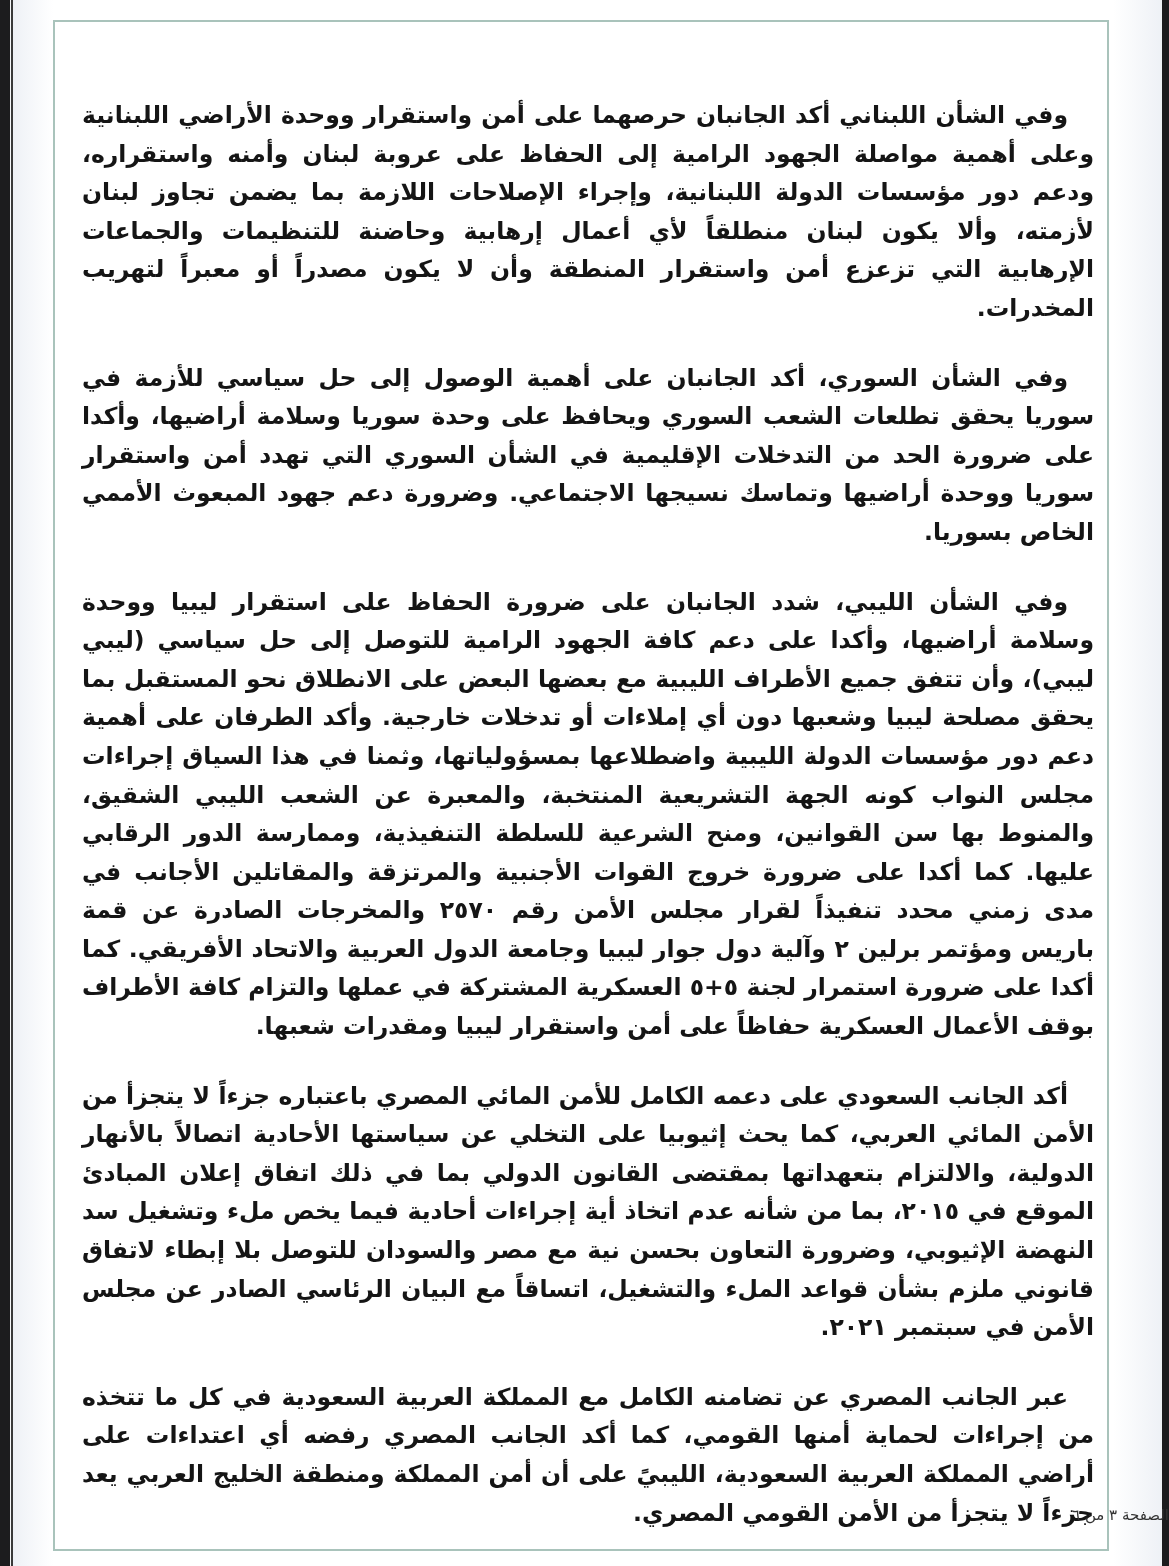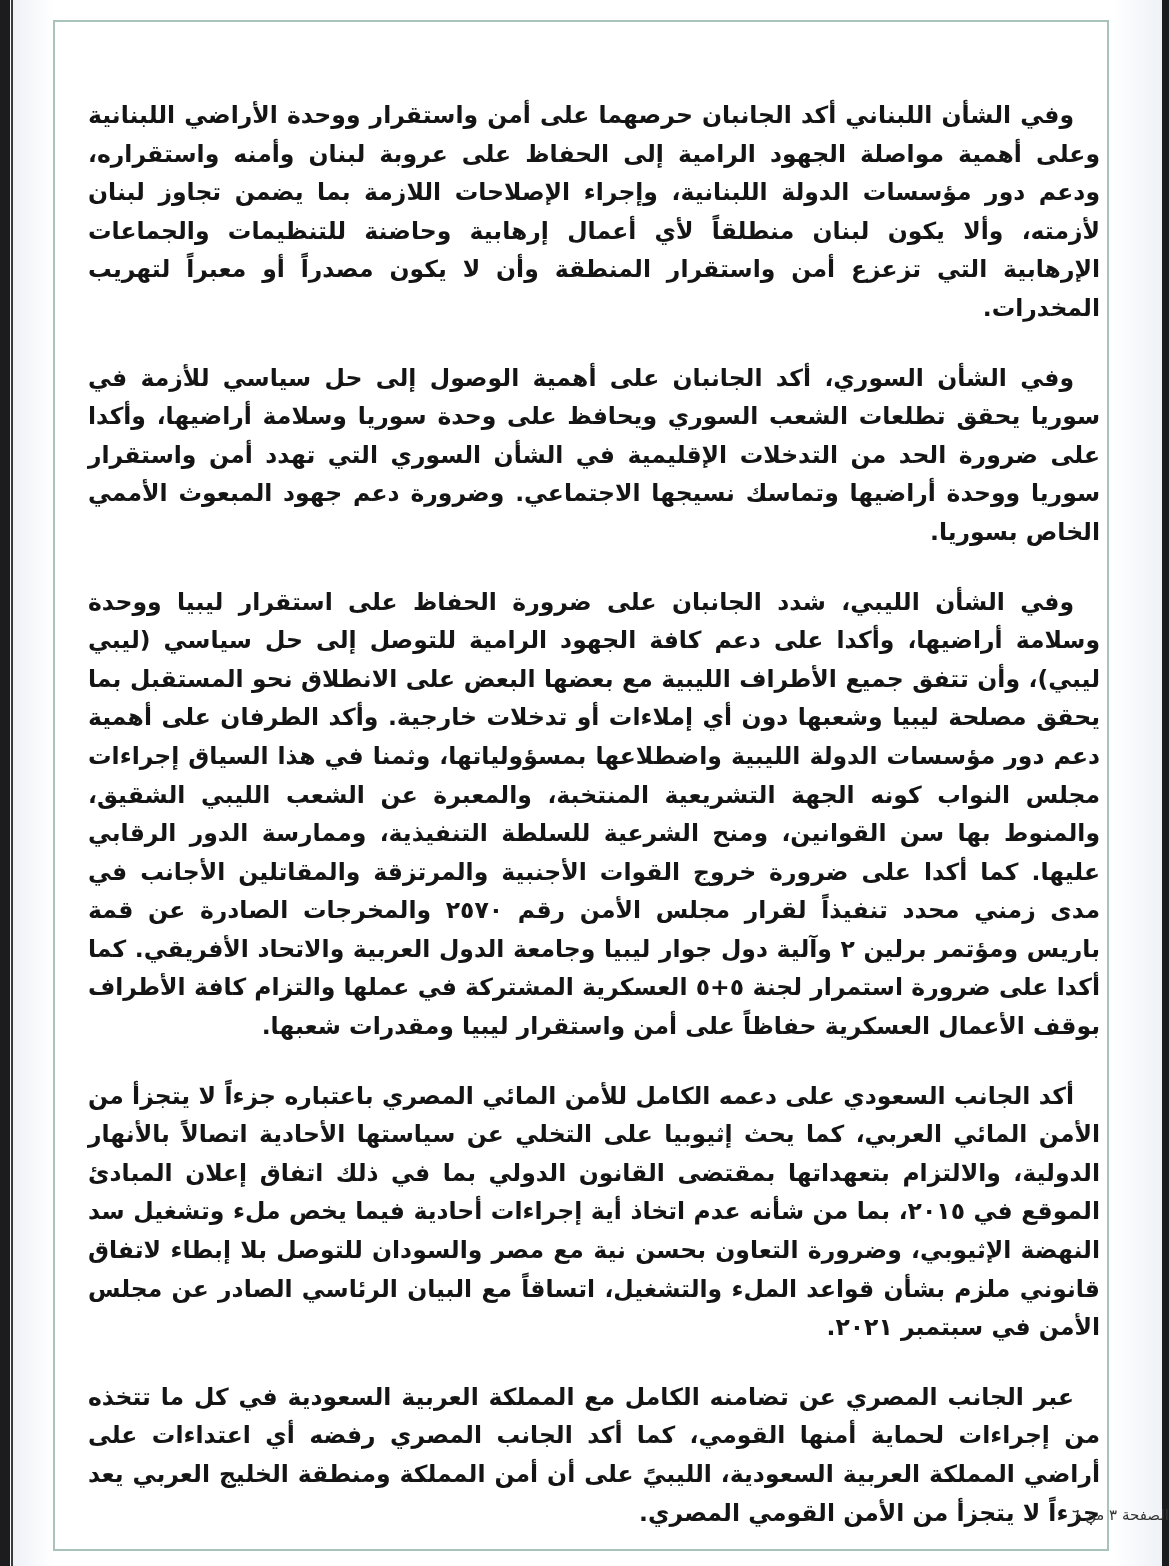--- a/index.html
+++ b/index.html
@@ -13,21 +13,21 @@
   .right-edge { position: absolute; right: 0; top: 0; width: 7px; height: 1566px; background: #1c1c1e; }
   .page {
     position: absolute; left: 13px; top: 0; width: 1149px; height: 1566px;
     background: linear-gradient(90deg, #eef1f6 0px, #ffffff 40px, #ffffff 1100px, #eef1f6 1149px);
   }
   .frame {
     position: absolute; left: 53px; top: 20px; width: 1056px; height: 1531px;
     border: 2px solid #a9c3bb; box-sizing: border-box;
   }
   .content {
-    position: absolute; left: 88px; top: 96px; width: 1012px;
+    position: absolute; left: 82px; top: 96px; width: 1012px;
     direction: rtl; text-align: justify; text-align-last: right;
     color: #151515; font-weight: bold; font-size: 23.5px; line-height: 38.6px;
     font-family: "DejaVu Sans", sans-serif;
   }
   .para { margin: 0 0 31px 0; text-indent: 26px; }
   .footer {
     position: absolute; left: 0; width: 1169px; top: 1506px;
     text-align: right; direction: rtl; font-size: 15px; color: #333;
     font-family: "DejaVu Sans", sans-serif;
   }

